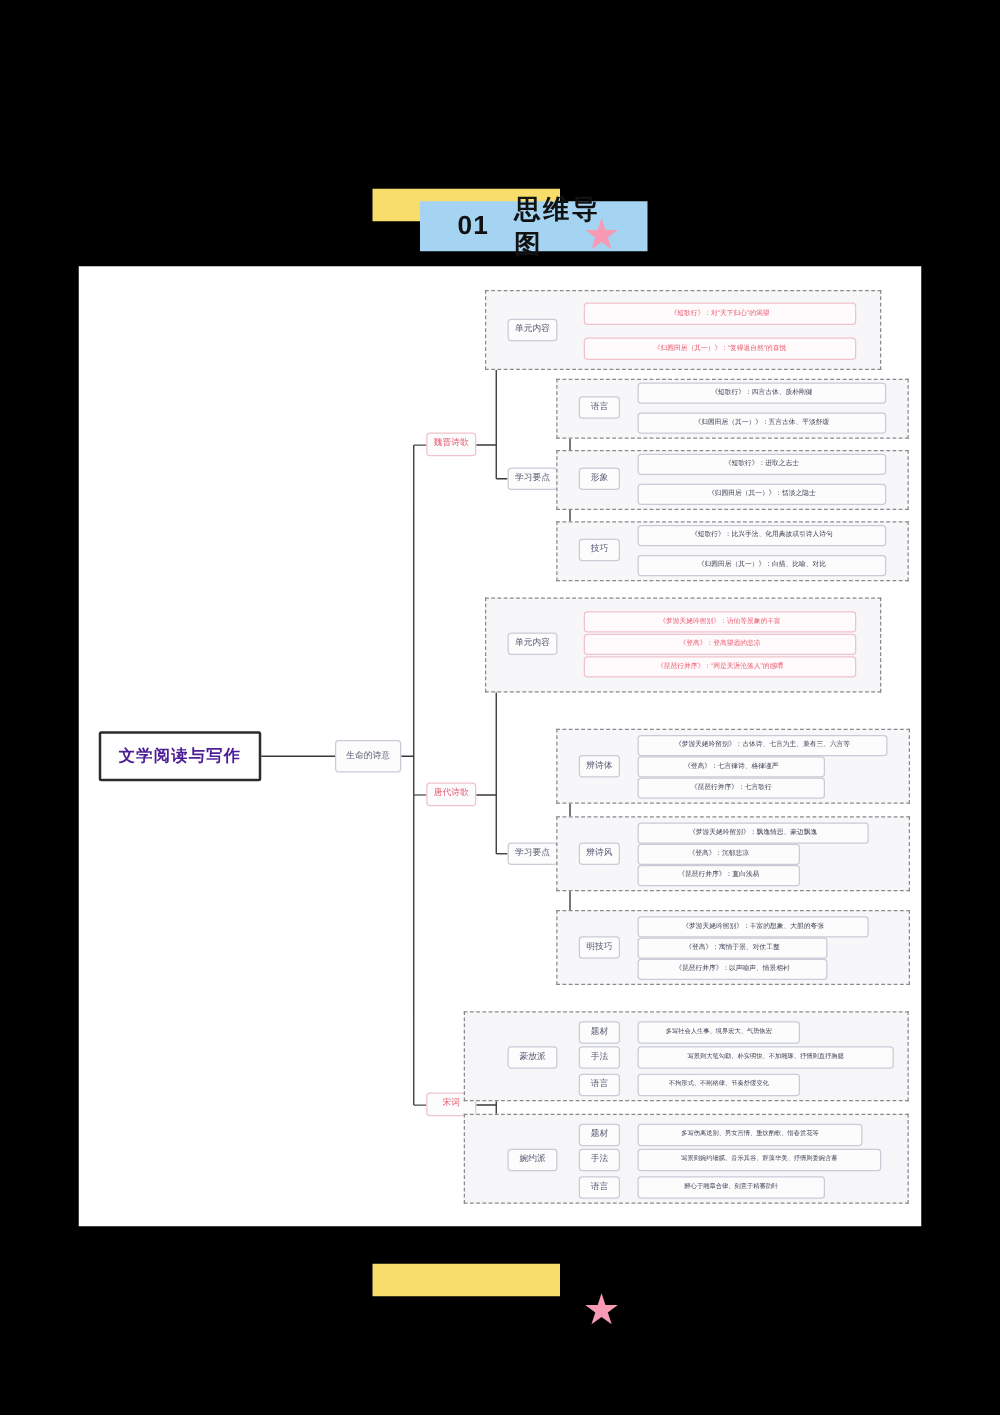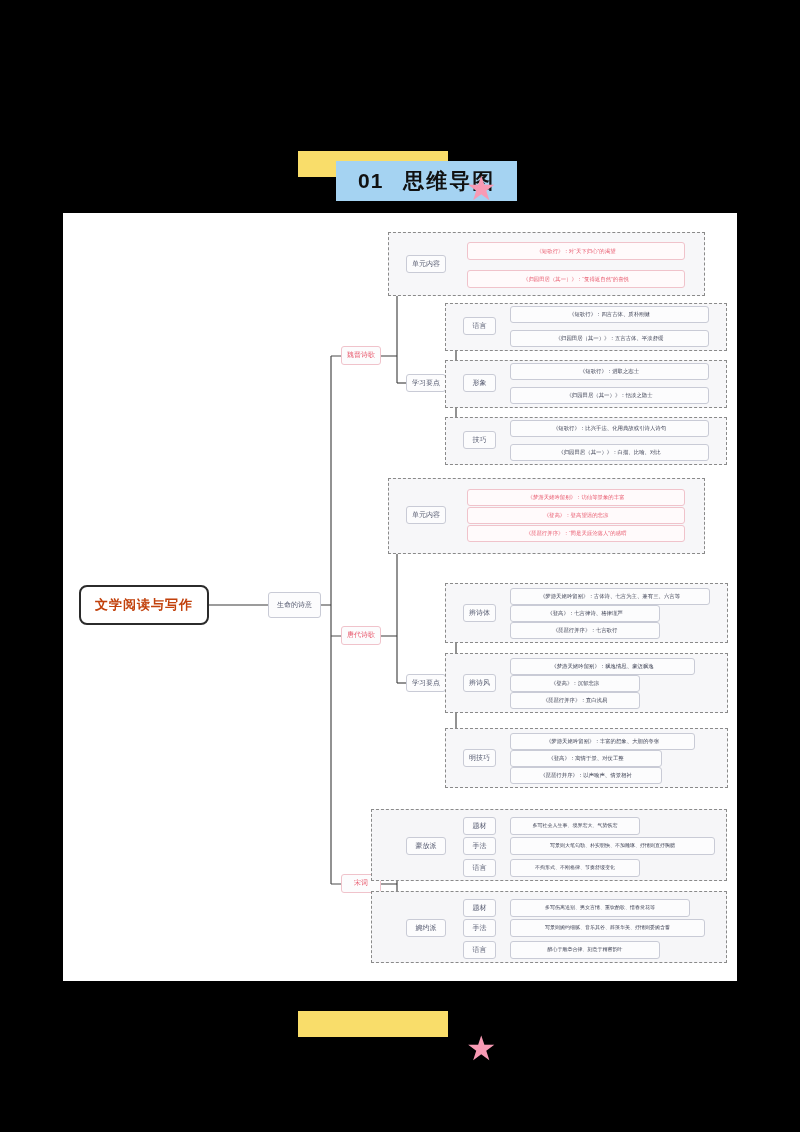--- a/index.html
+++ b/index.html
@@ -3,32 +3,32 @@
 <meta charset="utf-8">
 <style>
   html,body{margin:0;padding:0;background:#000;}
   body{width:800px;height:1132px;font-family:"Liberation Sans","DejaVu Sans",sans-serif;}
   #page{position:relative;width:800px;height:1132px;background:#000;overflow:hidden;}
 
   
   .banner{position:absolute;display:flex;align-items:center;}
   .banner .yellow{position:absolute;left:0;top:0;width:150px;height:26px;background:#f9dd6a;}
   .banner .blue{position:absolute;left:38px;top:10px;height:40px;min-width:172px;background:#a5d3f2;
-       display:flex;align-items:center;padding:0 22px;box-sizing:border-box;}
+       display:flex;align-items:center;padding:0 30px;box-sizing:border-box;}
   .banner .num{font-size:21px;font-weight:bold;color:#111;letter-spacing:1px;}
   .banner .ttl{font-size:21px;font-weight:bold;color:#111;margin-left:20px;letter-spacing:2px;}
   .star{position:absolute;width:34px;height:34px;color:#f89ab4;font-size:34px;line-height:34px;}
 
   
   #canvas{position:absolute;left:63px;top:213px;width:674px;height:768px;background:#fff;}
 
   .node{position:absolute;box-sizing:border-box;background:#fcfcfd;border:1px solid #c9cbd6;
         border-radius:3px;display:flex;align-items:center;justify-content:center;
         color:#3b3f52;text-align:center;line-height:1.15;}
-  .node.root{background:#fff;border:2px solid #2b2b2b;border-radius:8px;color:#c2410c;
+  .node.root{background:#fff;border:2px solid #2b2b2b;border-radius:2px;color:#4c1d95;
         font-size:13px;font-weight:bold;letter-spacing:1px;}
   .node.lvl1{font-size:7px;color:#555a70;}
   .node.red{color:#e8596d;border-color:#f0c3cb;background:#fffafb;}
   .node.small{font-size:5.4px;padding:0 3px;}
   .node.tiny{font-size:5px;padding:0 3px;}
   .node.redtext{color:#e8596d;}
 
   .grp{position:absolute;box-sizing:border-box;border:1px dashed #8a8a8a;background:#f7f7f9;}
   .grp.plain{background:#f6f6f8;}
 

